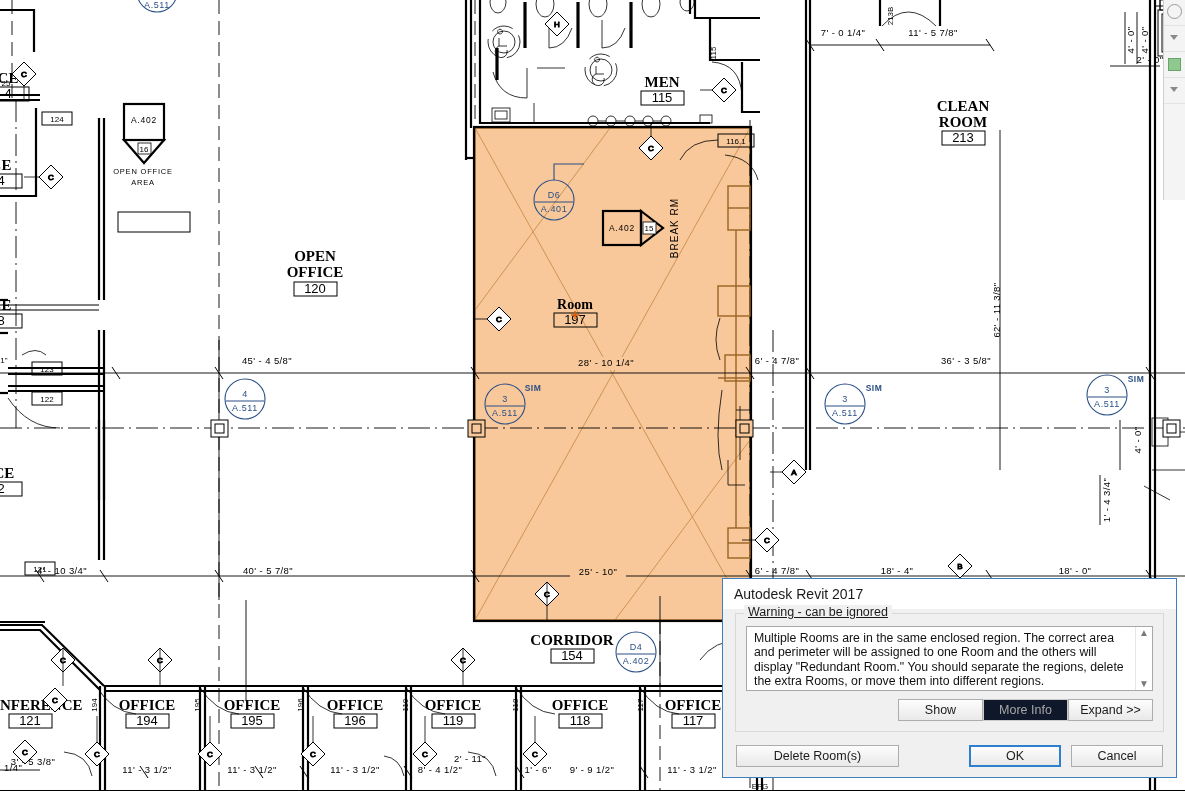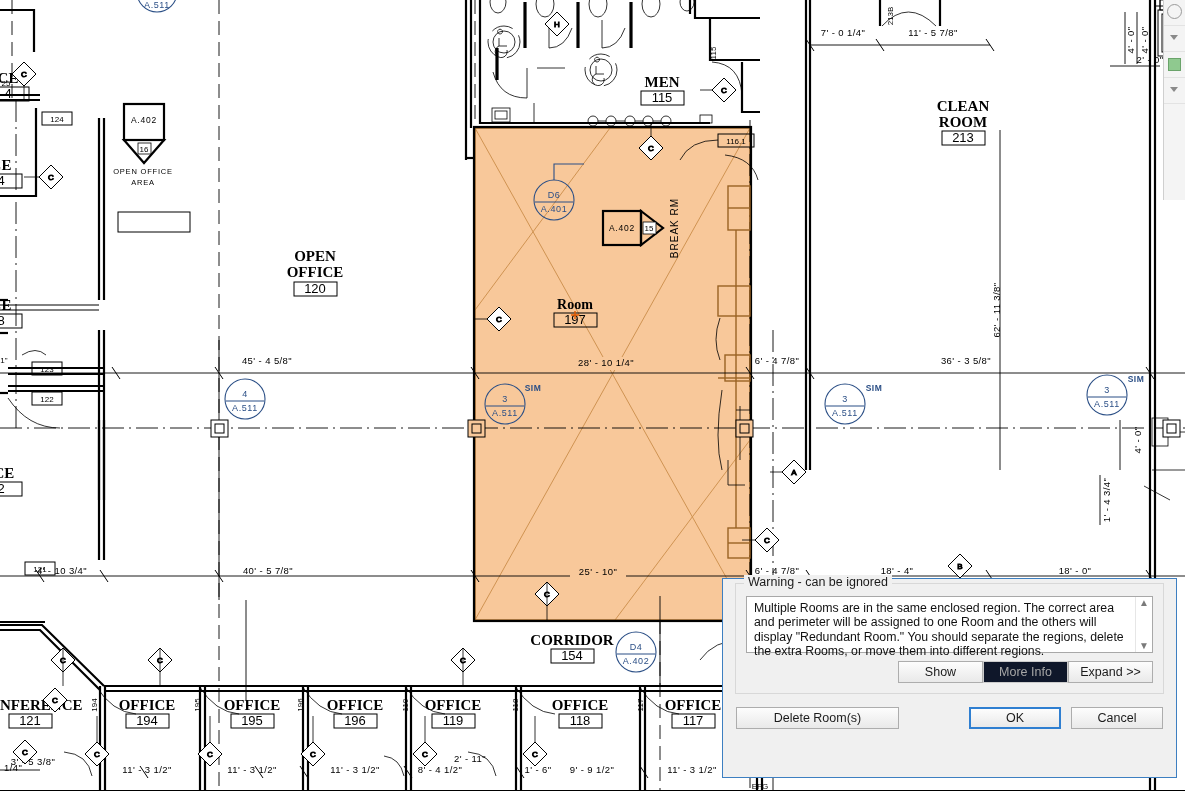--- a/index.html
+++ b/index.html
@@ -55,27 +55,27 @@
   #dlg-body { padding:0 12px; }
   .group {
     border:1px solid #d8d8d8;
     margin-top:4px;
     padding:0 10px 10px 10px;
     position:relative;
   }
   .group-legend {
     position:absolute; top:-9px; left:8px;
     background:#f0f0f0; padding:0 4px;
-    font-size:12.5px; color:#1b1b1b;
+    font-size:12.5px; color:#1b1b1b;text-decoration:underline;
   }
   .msgbox {
     margin-top:12px;
     background:#ffffff;
     border:1px solid #a8a8a8;
-    height:57px;
+    height:65px;
     display:flex;
   }
   .msgtext {
     flex:1; padding:4px 6px 4px 7px;
     font-size:12.3px; line-height:14.4px; color:#111;
   }
   .scrollcol {
     width:17px; background:#ffffff; border-left:1px solid #e6e6e6;
     display:flex; flex-direction:column; justify-content:space-between;
     align-items:center; padding:2px 0;
@@ -762,20 +762,23 @@
     <div class="ep-row">
         <span class="ep-sq"></span>
       </div>
     <div class="ep-row">
         <span class="ep-chev"></span>
       </div>
   </div>
 
   <div id="dialog">
 
+    <div id="dlg-title">
+      <span>Autodesk Revit 2017</span>
+    </div>
 
     <div id="dlg-body">
 
       <div class="group">
         <div class="group-legend">Warning - can be ignored</div>
 
         <div class="msgbox">
           <div class="msgtext">Multiple Rooms are in the same enclosed region.  The correct area and perimeter will be assigned to one Room and the others will display "Redundant Room."  You should separate the regions, delete the extra Rooms, or move them into different regions.</div>
           <div class="scrollcol">
             <span class="sc-arrow">▲</span>

